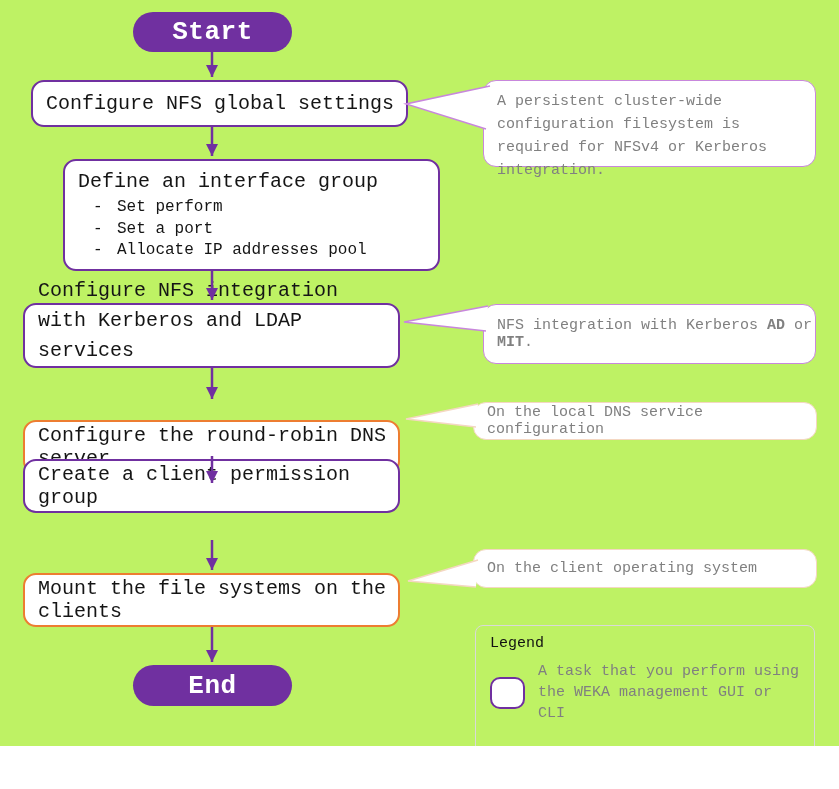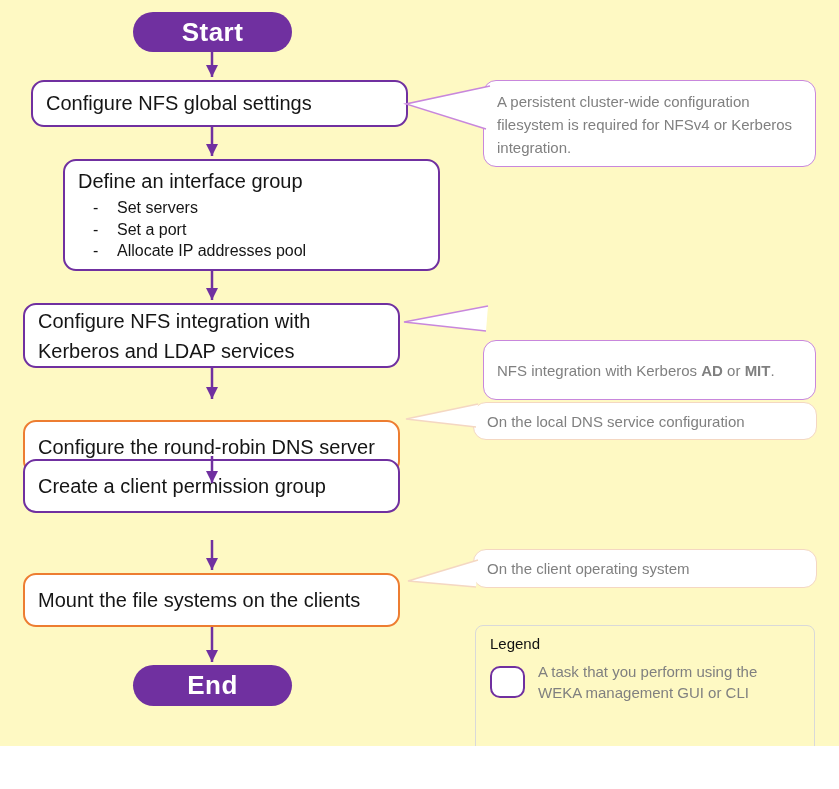--- a/index.html
+++ b/index.html
@@ -1,18 +1,18 @@
 <!DOCTYPE html>
 <html><head>
 <meta charset="utf-8">
 <style>
   html,body { margin:0; padding:0; background:#ffffff; }
   .canvas {
-    position:relative; width:839px; height:746px; background:#fef9c3;
-    font-family:Liberation Sans, sans-serif; overflow:hidden;
+    position:relative; width:839px; height:746px; background:#bef264;
+    font-family:Liberation Mono, monospace; overflow:hidden;
   }
 
   
   .terminator {
     position:absolute; left:133px; width:159px; height:40px;
     background:#7030A0; border-radius:21px; color:#ffffff;
     display:flex; align-items:center; justify-content:center;
     font-size:26px; font-weight:bold; letter-spacing:0.5px;
   }
   #start-pill { top:12px; }
@@ -39,21 +39,21 @@
 
   
   .callout {
     position:absolute; background:#ffffff; border:1.5px solid;
     border-radius:13px; box-sizing:border-box; color:#808080;
     font-size:15px; z-index:1;
   }
   .callout.c-purple { border-color:#C887DC; }
   .callout.c-orange { border-color:#F4D7C2; }
   #callout-1 { left:483px; top:80px;  width:333px; height:87px; padding:9px 12px 12px 13px; line-height:23px; }
-  #callout-2 { left:483px; top:304px; width:333px; height:60px; display:flex; align-items:center; padding-left:13px;margin-top:36px; }
+  #callout-2 { left:483px; top:304px; width:333px; height:60px; display:flex; align-items:center; padding-left:13px; }
   #callout-3 { left:473px; top:402px; width:344px; height:38px; display:flex; align-items:center; padding-left:13px; }
   #callout-4 { left:473px; top:549px; width:344px; height:39px; display:flex; align-items:center; padding-left:13px; }
   .callout b { color:#808080; }
 
   
   .legend {
     position:absolute; left:475px; top:625px; width:340px; height:148px;
     border:1.5px solid #D9D9D9; border-radius:8px; box-sizing:border-box;
     padding:9px 14px 0 14px; z-index:1;
   }
@@ -81,21 +81,21 @@
 
   <div class="step single" id="step-1">
     <span class="step-label">Configure NFS global settings</span>
   </div>
 
   <div class="step" id="step-2">
     <div class="step-label">Define an interface group</div>
     <div class="bullet-list">
       <div class="bullet-row">
         <span class="bullet-dash">-</span>
-        <span>Set servers</span>
+        <span>Set perform</span>
       </div>
       <div class="bullet-row">
         <span class="bullet-dash">-</span>
         <span>Set a port</span>
       </div>
       <div class="bullet-row">
         <span class="bullet-dash">-</span>
         <span>Allocate IP addresses pool</span>
       </div>
     </div>

